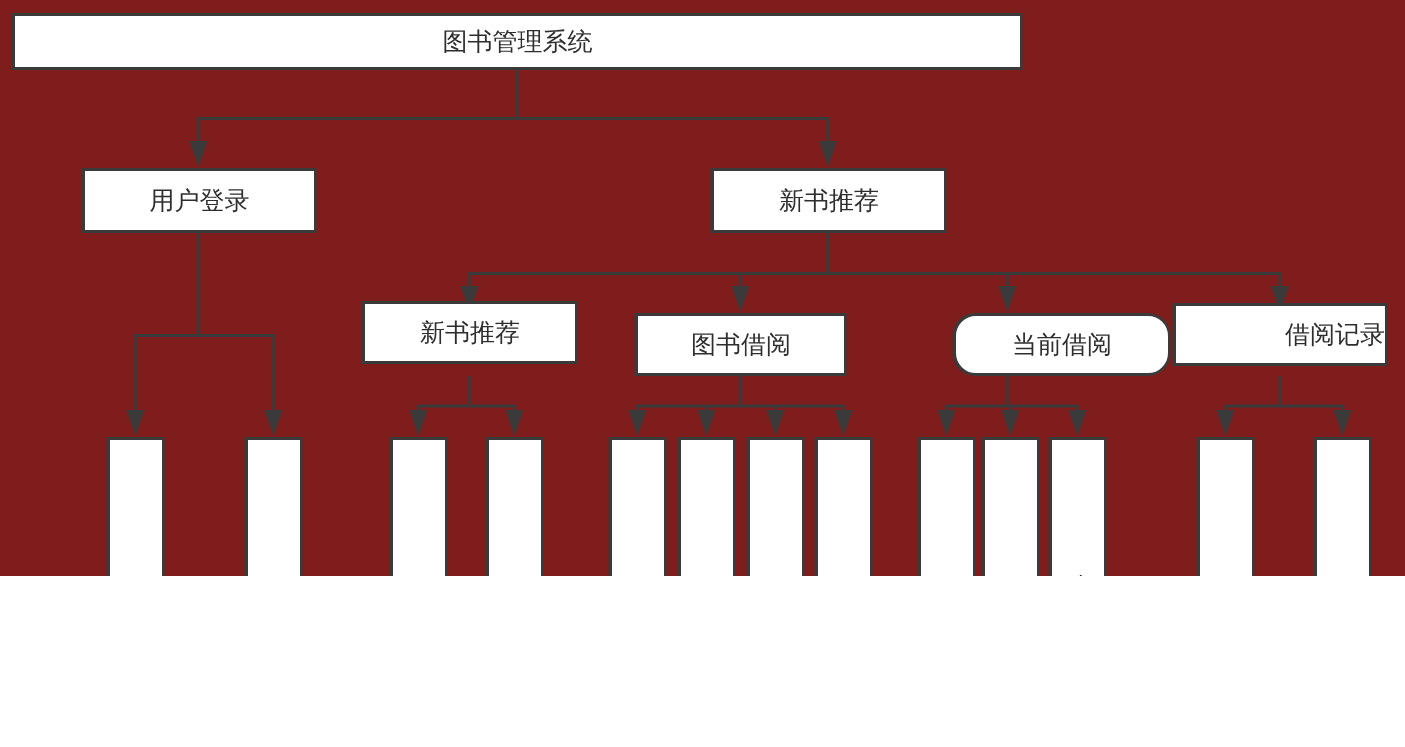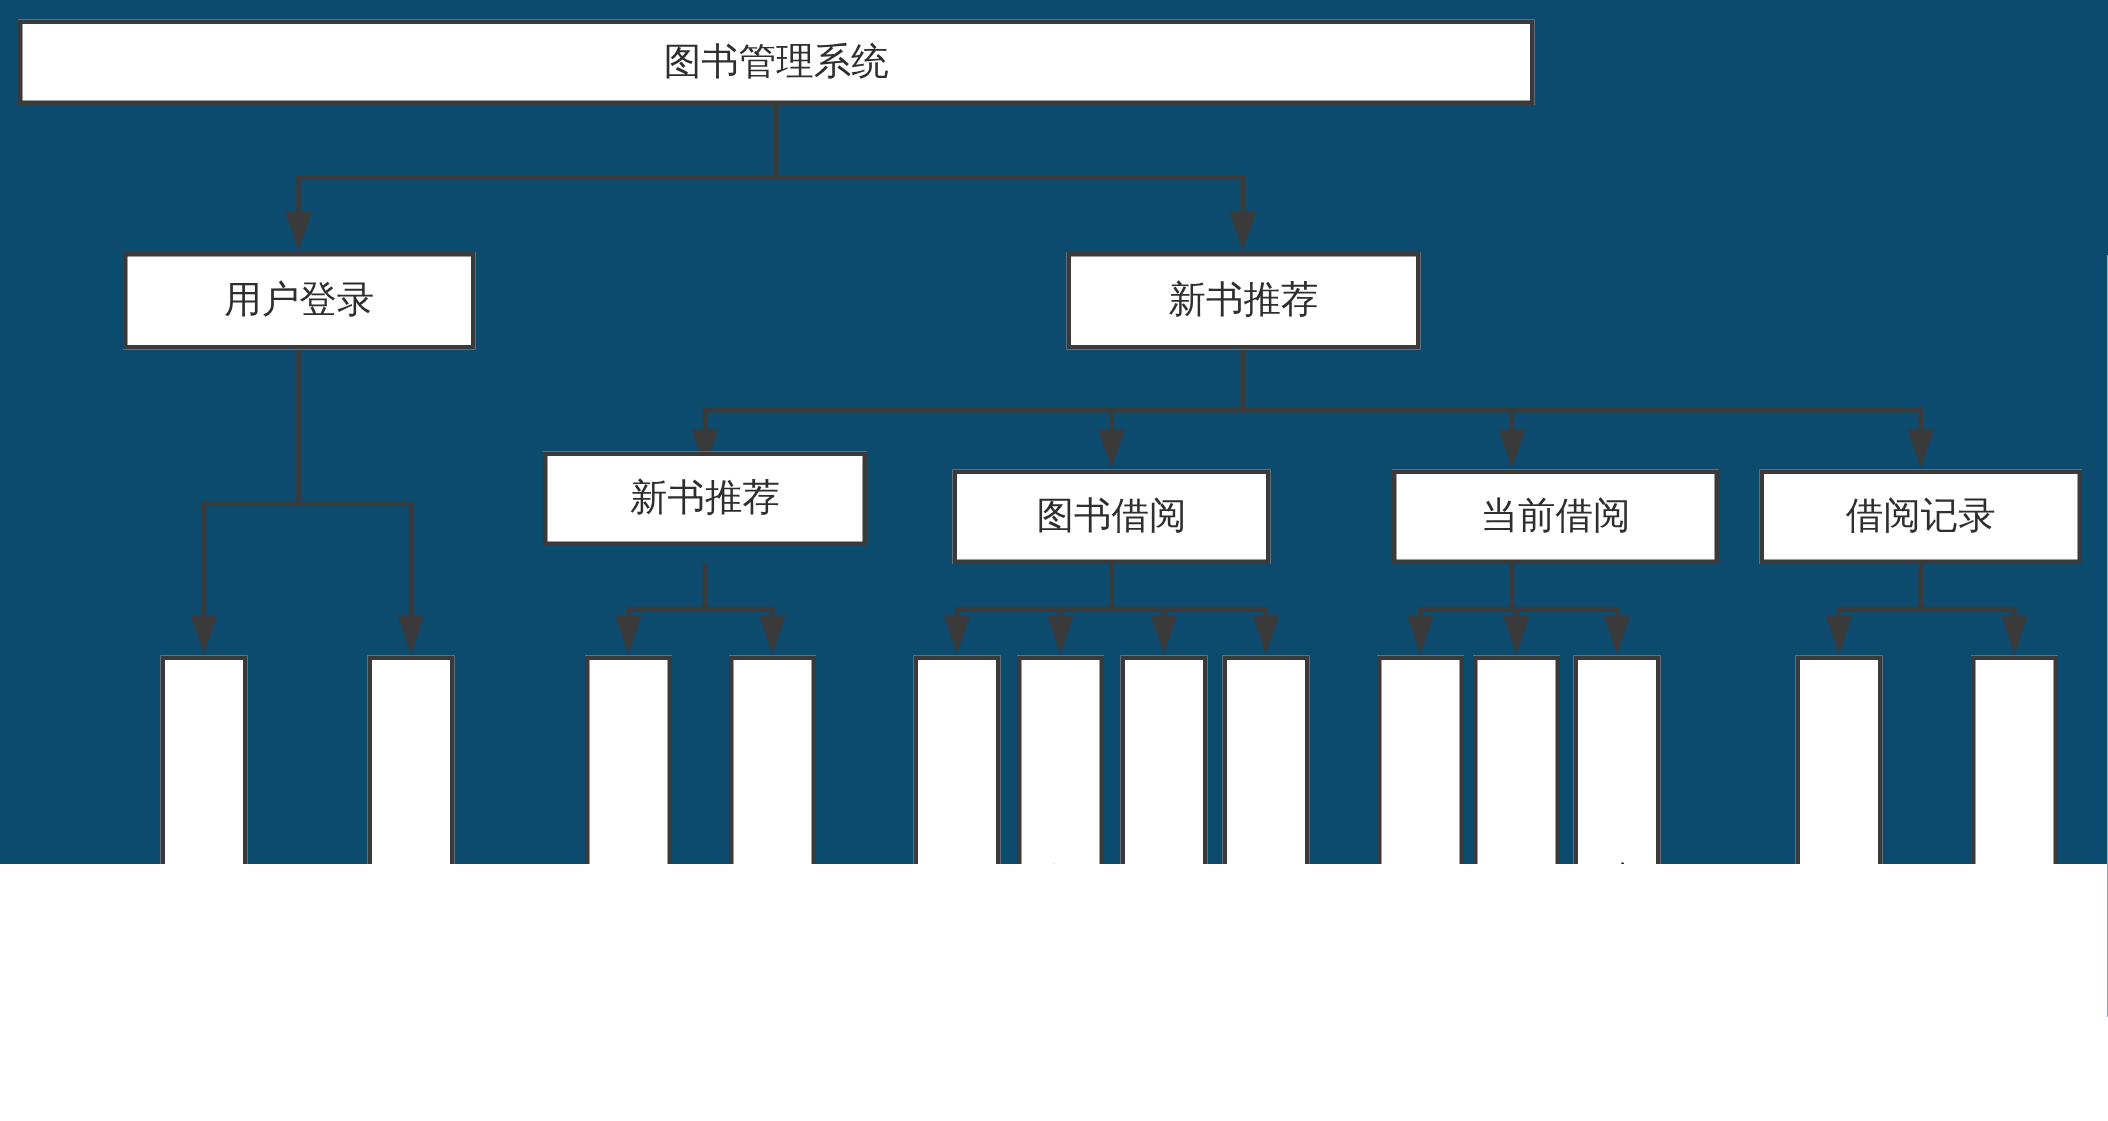--- a/index.html
+++ b/index.html
@@ -5,21 +5,21 @@
   html, body {
     margin: 0;
     padding: 0;
     background: #ffffff;
     font-family: "Liberation Sans", "DejaVu Sans", sans-serif;
   }
   .canvas {
     position: relative;
     width: 1405px;
     height: 576px;
-    background: #0c4a6e;
+    background: #7f1d1d;
     overflow: hidden;
   }
   .connectors {
     position: absolute;
     left: 0;
     top: 0;
     z-index: 1;
   }
   .node {
     position: absolute;
@@ -126,24 +126,24 @@
   <div class="node" style="left:711px; top:168px; width:236px; height:65px;">
     <span class="lbl">新书推荐</span>
   </div>
 
   <div class="node" style="left:362px; top:301px; width:216px; height:63px;">
     <span class="lbl">新书推荐</span>
   </div>
   <div class="node" style="left:635px; top:313px; width:212px; height:63px;text-align:right;">
     <span class="lbl">图书借阅</span>
   </div>
-  <div class="node" style="left:928px; top:313px; width:218px; height:63px;">
+  <div class="node" style="left:953px; top:313px; width:218px; height:63px;border-radius:23px;">
     <span class="lbl">当前借阅</span>
   </div>
-  <div class="node" style="left:1173px; top:313px; width:215px; height:63px;">
+  <div class="node" style="left:1173px; top:303px; width:215px; height:63px;justify-content:flex-end;">
     <span class="lbl">借阅记录</span>
   </div>
 
   <div class="node leaf" style="left:107px;">
     <span class="lbl">用户登录</span>
   </div>
   <div class="node leaf" style="left:245px;">
     <span class="lbl">注销登录</span>
   </div>
 

